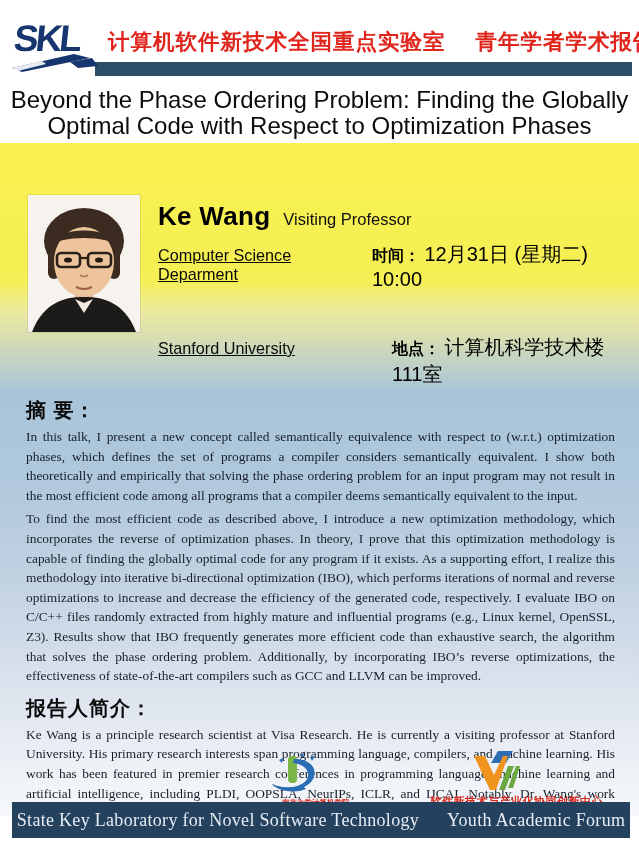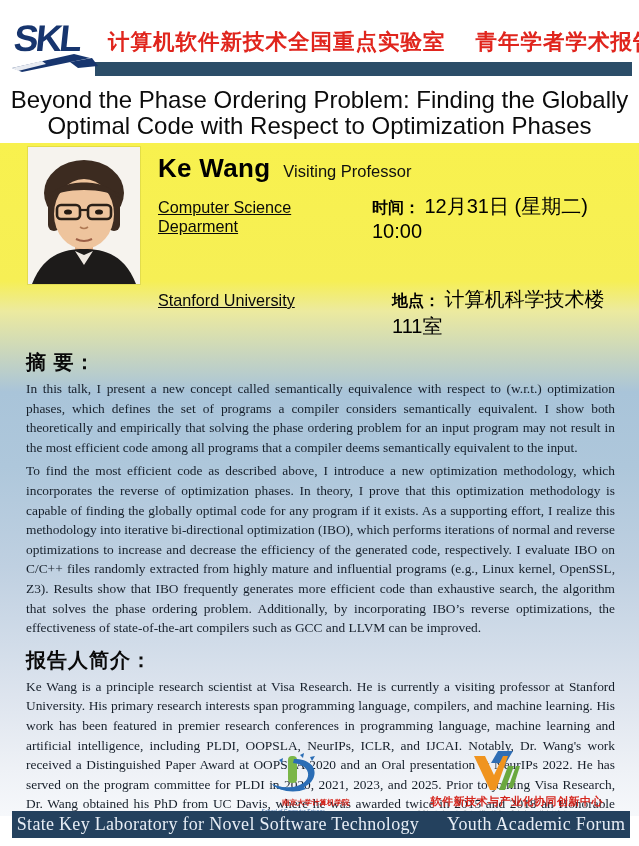--- a/index.html
+++ b/index.html
@@ -29,21 +29,21 @@
   }
   
   .body {
     position:relative; height:673px; margin-top:4px;
     background:linear-gradient(180deg,
       #f8f14e 0%, #f6ef55 20.5%, #ecea9f 25%, #a9c4d9 37%,
       #aec7db 48%, #bfd0e1 63%, #dde4ee 82%, #eef1f6 93%, #f6f8fb 100%);
     overflow:hidden;
   }
   
-  .speaker { display:flex; padding:4px 18px 0 28px; }
+  .speaker { display:flex; padding:4px 18px 0 28px;margin-top:48px; }
   .photo { flex:0 0 112px; width:112px; height:137px; background:#f6f4f0; box-shadow:0 0 0 1px rgba(0,0,0,0.08); }
   .info { flex:1; padding:6px 0 0 18px; }
   .name-row { display:flex; align-items:baseline; }
   .speaker-name { font-size:26px; font-weight:bold; color:#000; letter-spacing:0.3px; }
   .speaker-role { font-size:16.5px; margin-left:13px; color:#101010; }
   .info-row { display:flex; align-items:baseline; margin-top:9px; }
   .left-col { width:214px; flex:0 0 214px; font-size:16.2px; color:#0a0a0a;text-decoration:underline; }
   .zh-label { font-weight:bold; font-size:16px; color:#000; }
   .zh-value { font-size:20px; color:#000; font-weight:500; }
   .row-low { margin-top:43px; }
@@ -59,21 +59,21 @@
   
   .logos { position:absolute; right:36px; bottom:2px; display:flex; gap:36px; align-items:flex-end; }
   .logo-block { display:flex; flex-direction:column; align-items:center; }
   .logo-cn { color:#d5261d; font-weight:bold; white-space:nowrap;padding-left:45px; }
   .nju .logo-cn { font-size:7.5px; margin-top:1px; }
   .nju .logo-en { font-size:5px; color:#2a5f9e; white-space:nowrap; }
   .cic .logo-cn { font-size:11px; margin-top:2px; letter-spacing:0.5px; }
   .cic .logo-en { font-size:4.2px; color:#8a8f96; white-space:nowrap; }
   
   .footer-bar {
-    position:absolute; left:12px; right:9px; bottom:8px; height:27px;
+    position:absolute; left:12px; right:9px; bottom:8px; height:36px;
     background:#24415e; display:flex; align-items:center; justify-content:center; gap:28px;
     font-family:"Liberation Serif", serif; font-size:18px; color:#e7edf5; letter-spacing:0.3px;
     white-space:nowrap;
   }
 </style>
 </head>
 <body>
 
 <div class="page">
 

